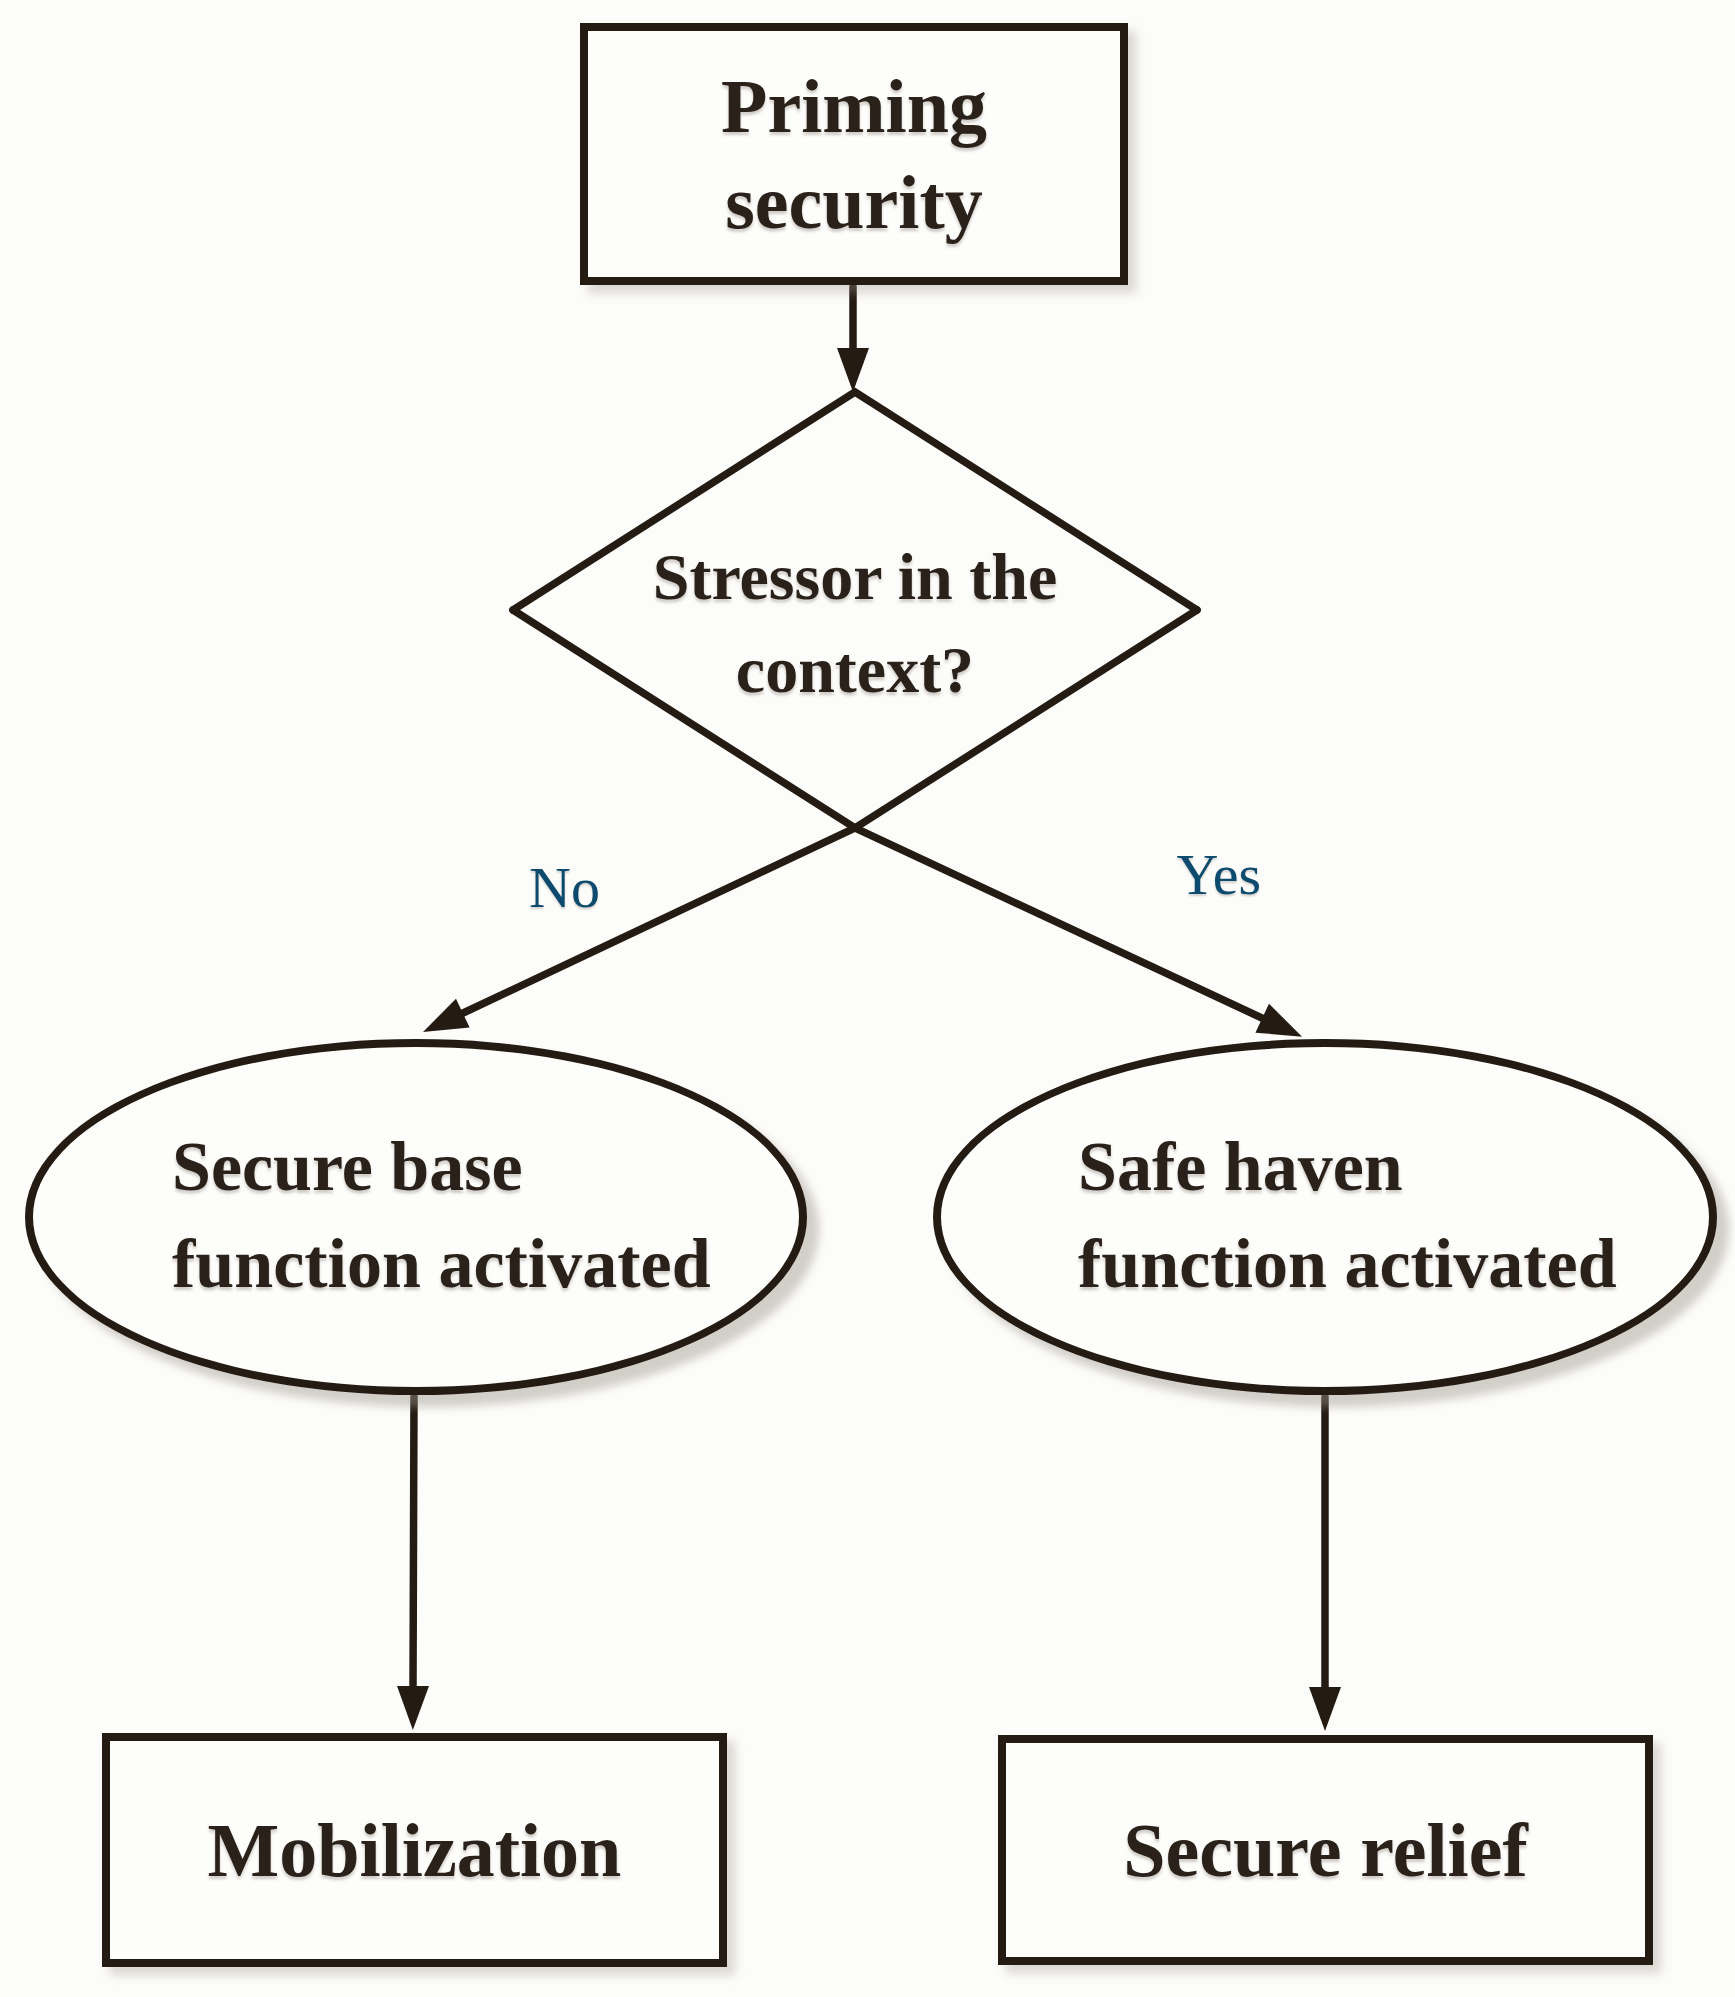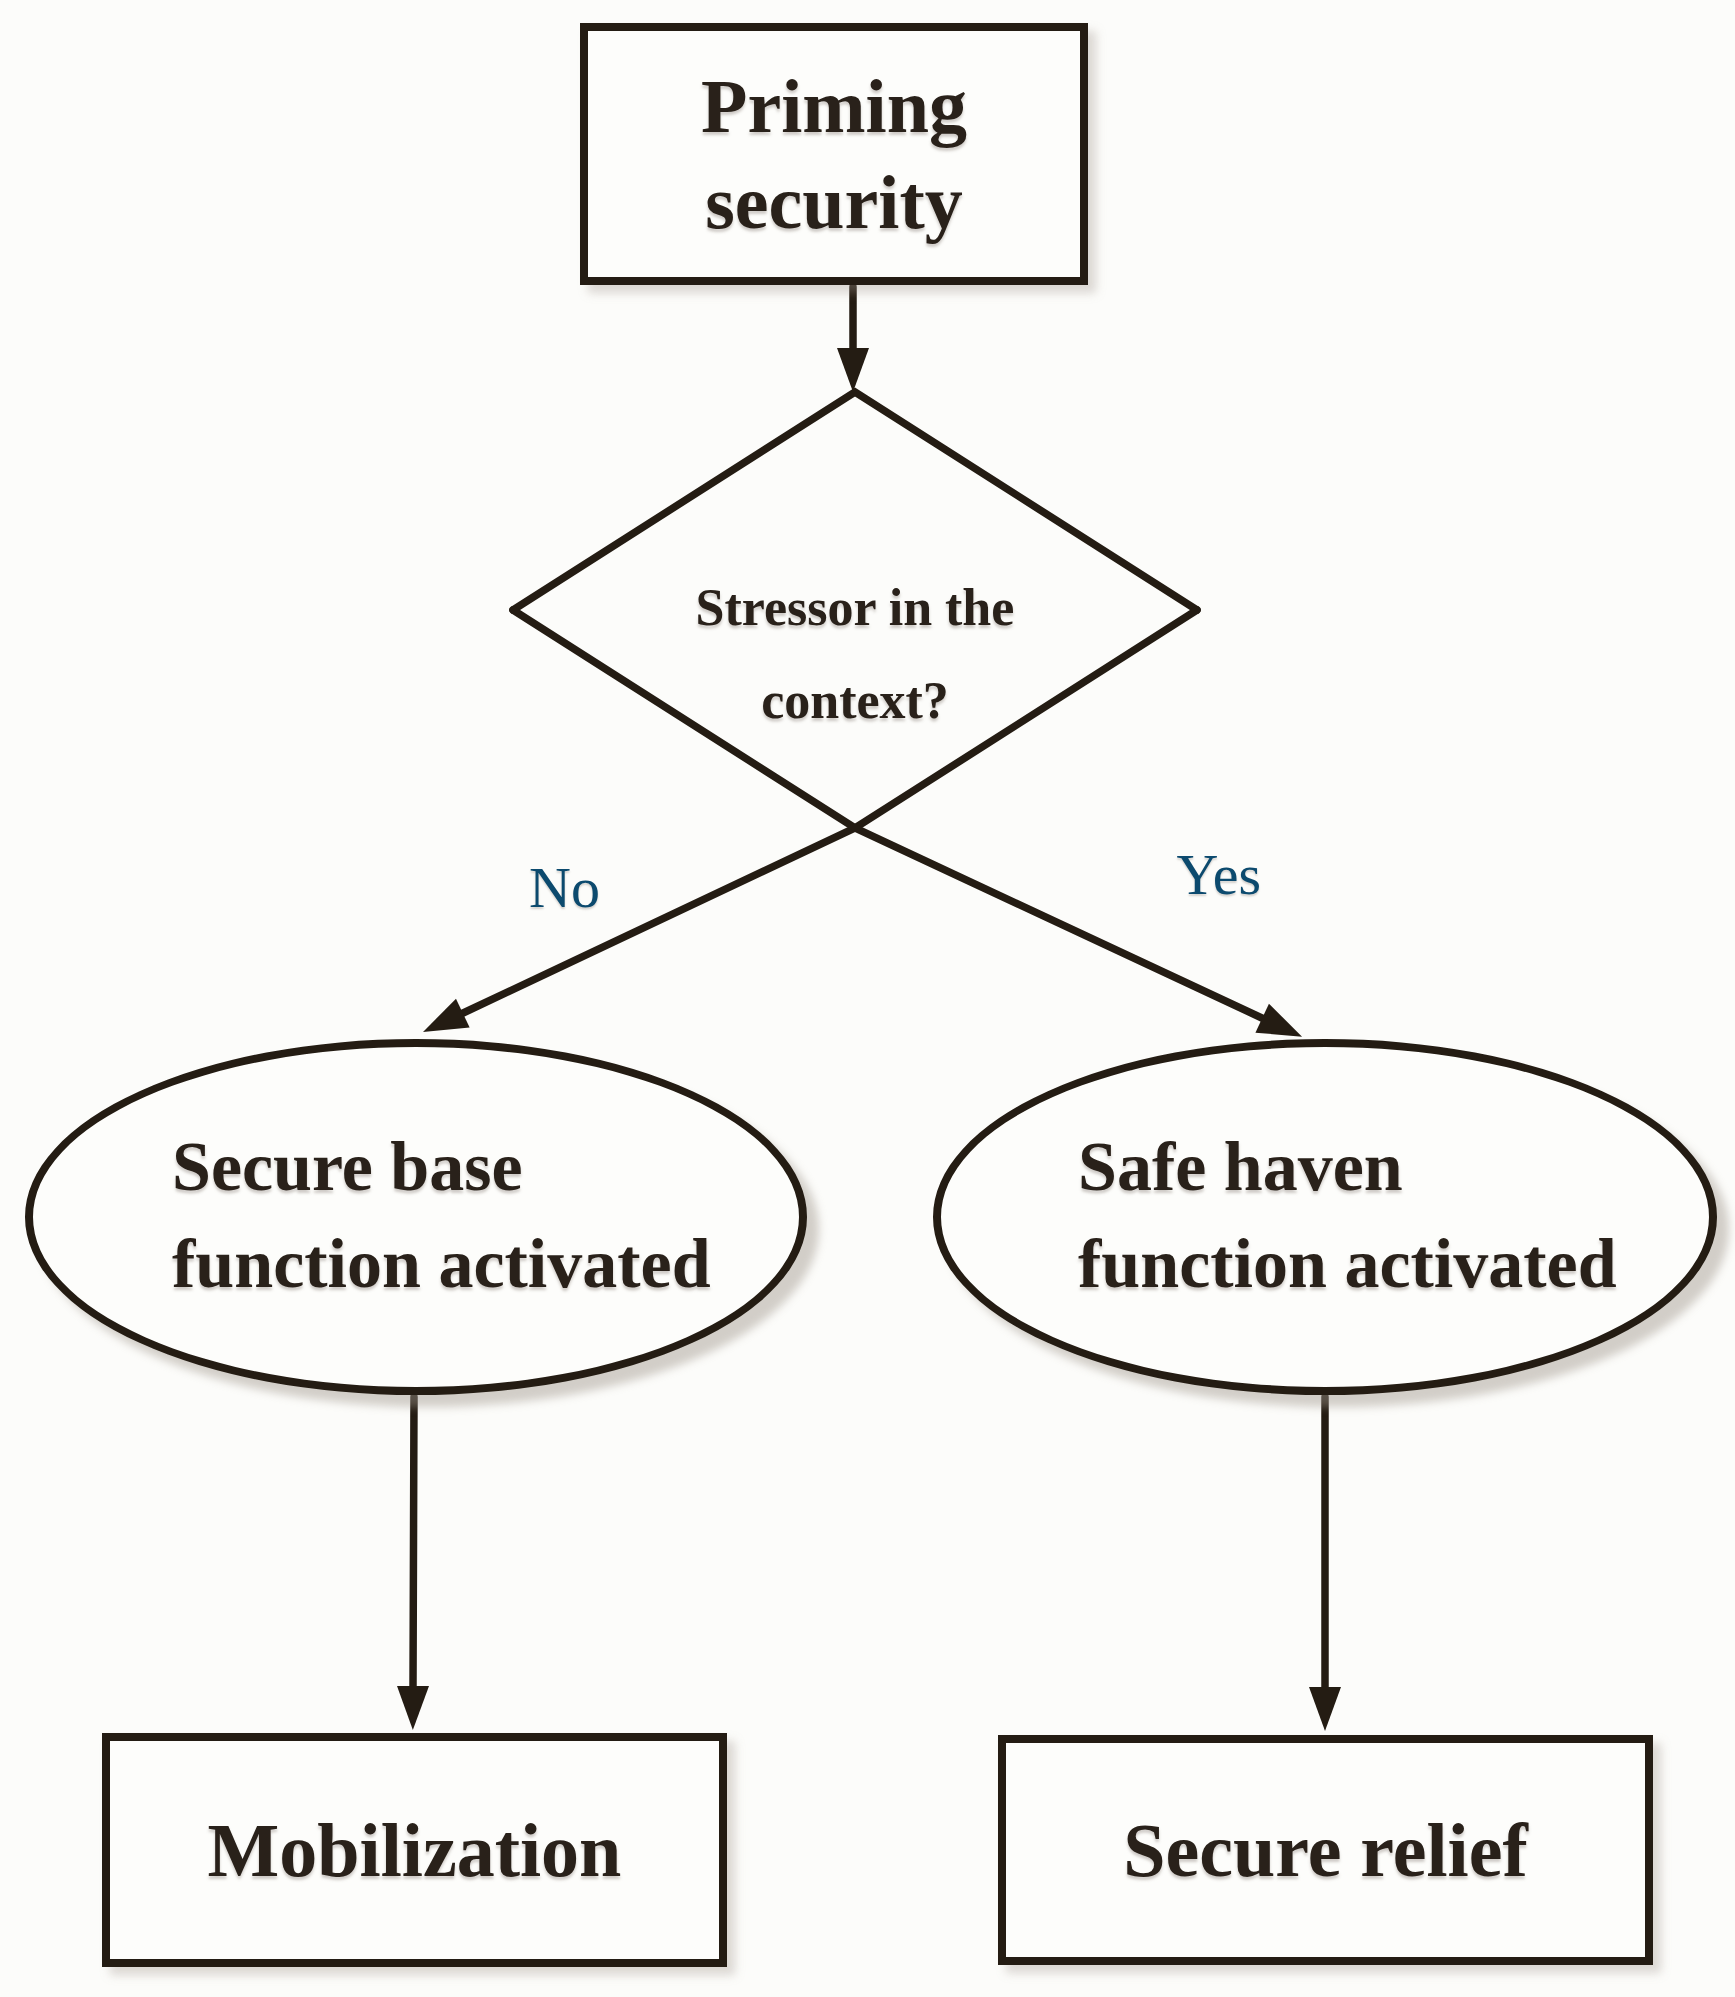--- a/index.html
+++ b/index.html
@@ -53,24 +53,23 @@
     border-radius: 50%;
     background: #fdfdfb;
     box-shadow: 12px 12px 9px rgba(160,150,140,0.45);
   }
   .rect-node .node-label {
     position: static;
     font-size: 76px;
     line-height: 96px;
   }
   .diamond-label {
-    font-size: 52px;
+    font-size: 66px;
     line-height: 93px;
     text-align: center;
-    margin-top: 31px;
   }
   .ellipse-label {
     font-size: 70px;
     line-height: 97px;
     text-align: left;
   }
   .edge-label {
     position: absolute;
     font-size: 58px;
     line-height: 89px;
@@ -99,21 +98,21 @@
 
     <polyline points="1197,610 855,828 461,1014" marker-end="url(#arrow)"></polyline>
 
     <polyline points="513,610 855,828 1264,1019" marker-end="url(#arrow)"></polyline>
 
     <line x1="414" y1="1397" x2="413" y2="1688" marker-end="url(#arrow)"></line>
 
     <line x1="1325" y1="1397" x2="1325" y2="1689" marker-end="url(#arrow)"></line>
   </svg>
 
-  <div class="rect-node" style="left:580px; top:23px; width:508px; height:262px;">
+  <div class="rect-node" style="left:580px; top:23px; width:548px; height:262px;">
     <div class="node-label">Priming
 security</div>
   </div>
 
   <div class="node-label diamond-label" style="left:455px; top:530px; width:800px;">Stressor in the
 context?</div>
 
   <div class="edge-label" style="left:400px; top:843px;">No</div>
   <div class="edge-label" style="left:1061px; top:830px;">Yes</div>
 

